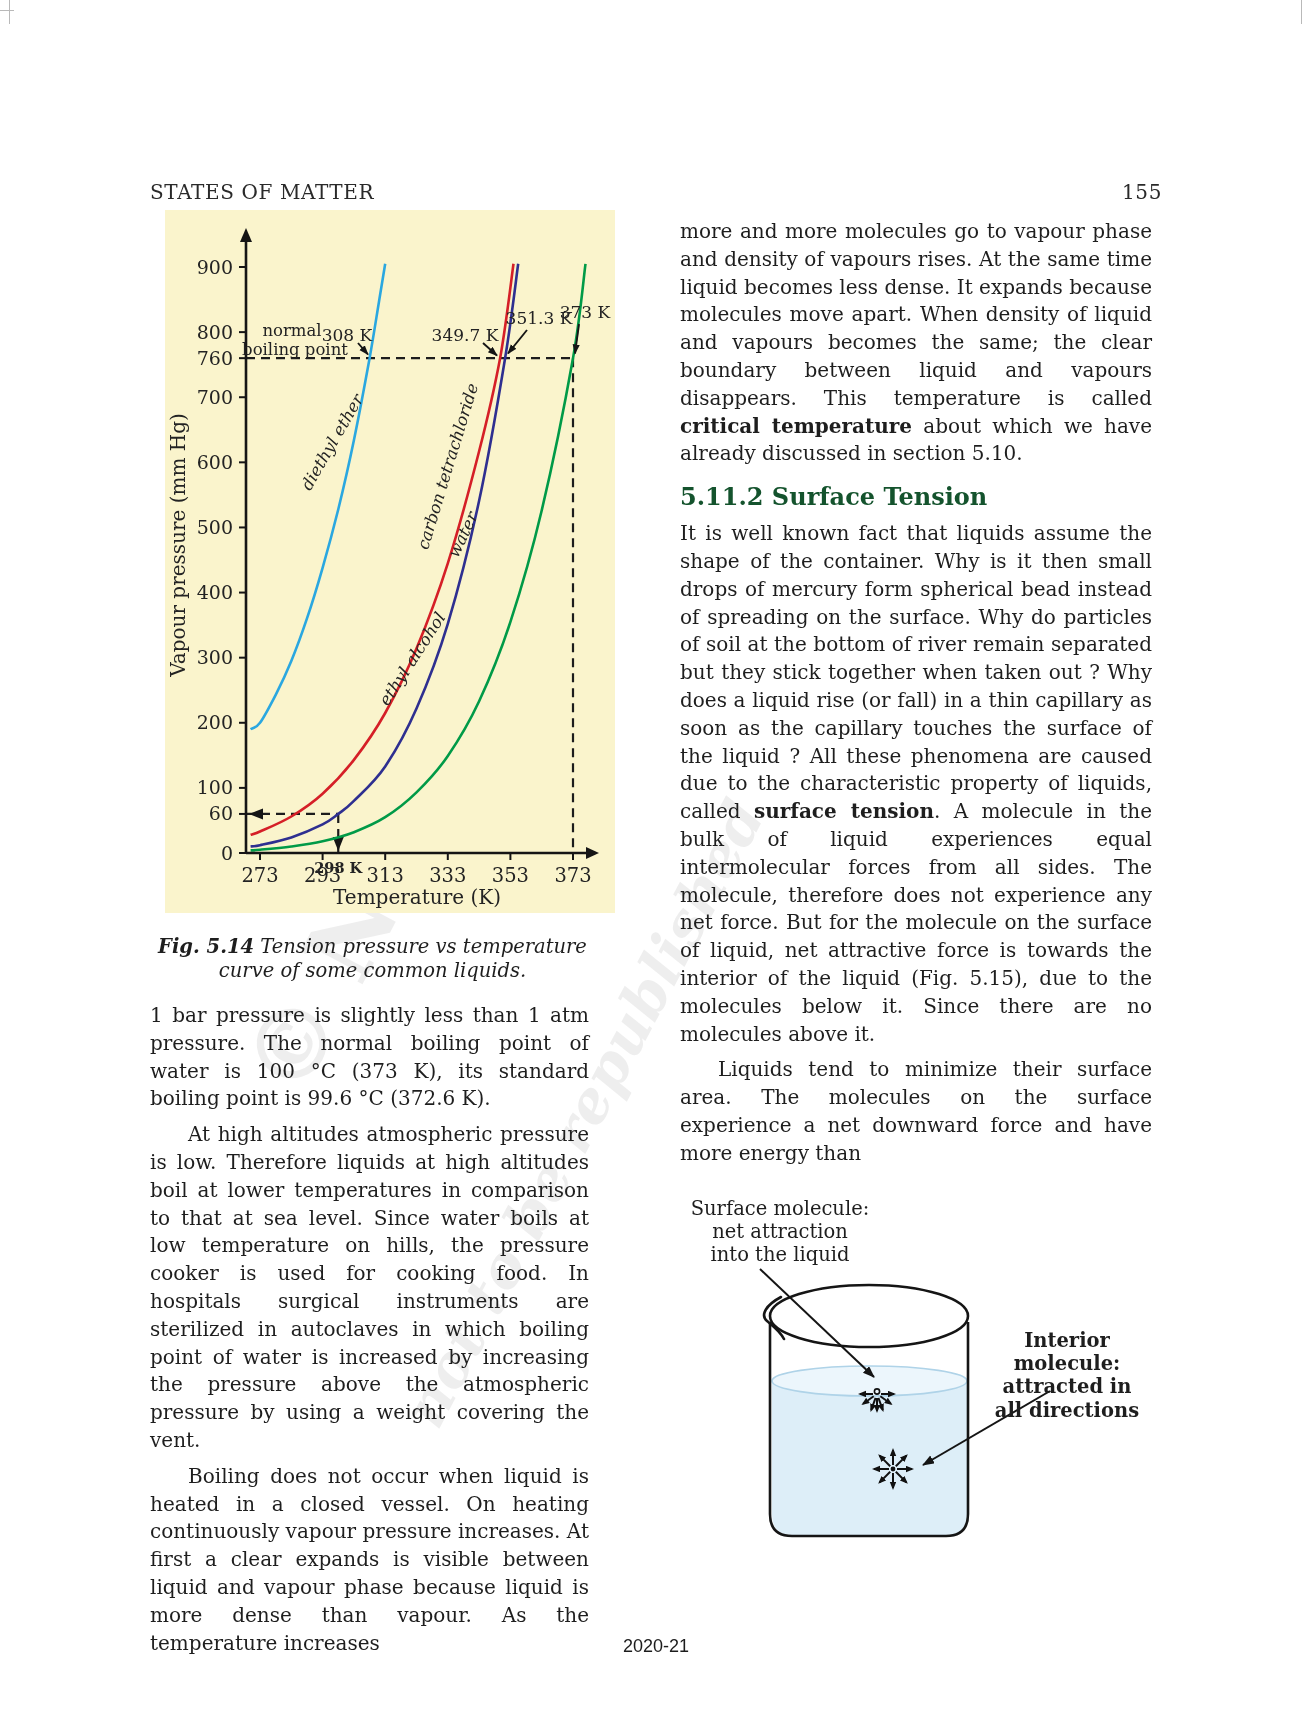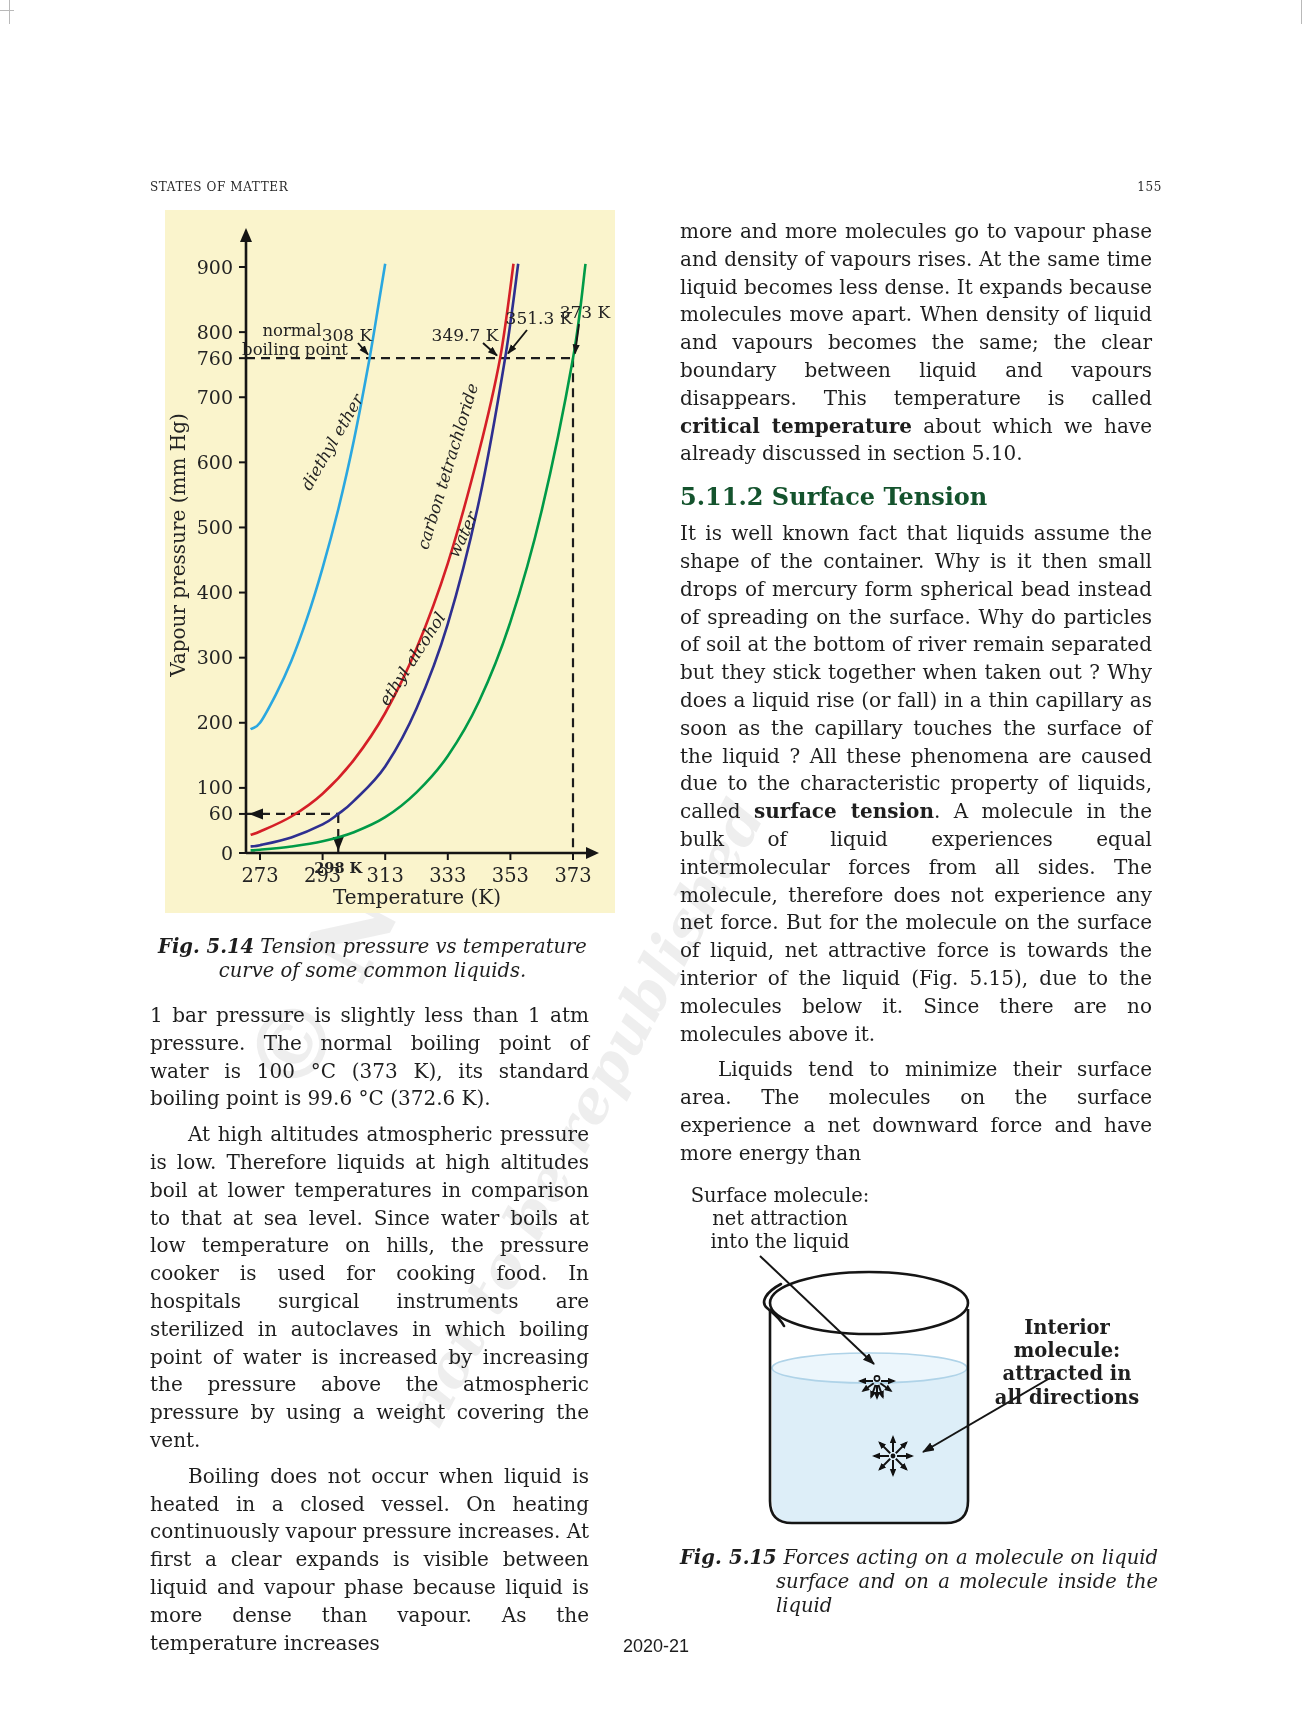--- a/index.html
+++ b/index.html
@@ -3,37 +3,37 @@
 <meta charset="utf-8">
 <style>
   html,body{margin:0;padding:0;background:#ffffff;}
   .page{position:relative;width:1312px;height:1709px;background:#ffffff;overflow:hidden;
         font-family:"DejaVu Serif",serif;color:#1e1e1e;}
   .printmark{position:absolute;background:#b9b9b9;}
   .pm1{left:9px;top:0;width:1px;height:24px;}
   .pm2{left:1301px;top:0;width:1px;height:24px;}
   .pm3{left:0;top:10px;width:14px;height:1px;}
   .header{position:absolute;left:150px;top:180px;width:1012px;display:flex;
-          justify-content:space-between;font-size:12px;letter-spacing:0.6px;color:#2a2a2a;}
+          justify-content:space-between;font-size:20px;letter-spacing:0.6px;color:#2a2a2a;}
   .watermark{position:absolute;color:rgba(90,90,90,0.10);font-weight:bold;pointer-events:none;
              transform:rotate(-62deg);transform-origin:left bottom;white-space:nowrap;}
   .wm1{left:320px;top:1000px;font-size:96px;}
   .wm2{left:450px;top:1370px;font-size:58px;font-style:italic;}
   .chart-panel{position:absolute;left:165px;top:210px;width:450px;height:703px;background:#faf4cc;}
   #chart-svg text{font-family:"DejaVu Serif",serif;fill:#232323;}
   .caption{font-size:19.5px;font-style:italic;line-height:24px;color:#1e1e1e;}
   .caption .cap-label{font-weight:bold;}
   .caption514{position:absolute;left:150px;top:935px;width:445px;text-align:center;}
   .caption515{margin-top:10px;padding-left:96px;text-indent:-96px;text-align:justify;}
   .col p{margin:0 6px 8px 0;font-size:20px;line-height:27.8px;text-align:justify;text-indent:38px;}
   .col p.noindent{text-indent:0;}
   .left-col{position:absolute;left:150px;top:1002px;width:445px;}
   .right-col{position:absolute;left:680px;top:218px;width:478px;}
   .right-col h3{margin:14px 0 9px 0;font-size:24px;color:#14532d;font-weight:bold;}
-  .fig515{position:relative;width:478px;height:360px;margin-top:8px;}
+  .fig515{position:relative;width:478px;height:360px;margin-top:21px;}
   .fig515 svg{position:absolute;left:0;top:0;}
   .fig-label{position:absolute;font-size:19.5px;line-height:1.2;text-align:center;white-space:pre-line;}
   .surface-label{left:0px;top:8px;width:200px;}
   .interior-label{left:296px;top:140px;width:182px;font-weight:bold;}
   .footer{position:absolute;left:0;top:1636px;width:1312px;text-align:center;
           font-family:"Liberation Sans",sans-serif;font-size:18px;color:#1c1c1c;}
 </style>
 </head>
 <body>
 
@@ -194,21 +194,17 @@
         <line x1="370" y1="202" x2="243" y2="276" stroke="#151515" stroke-width="2" marker-end="url(#figAh)"></line>
       </svg>
       <div class="fig-label surface-label">Surface molecule:
 net attraction
 into the liquid</div>
       <div class="fig-label interior-label">Interior molecule:
 attracted in
 all directions</div>
     </div>
 
-    <div class="caption caption515">
-      <span class="cap-label">Fig. 5.15</span>
-      <span class="cap-text">Forces acting on a molecule on liquid surface and on a molecule inside the liquid</span>
-    </div>
   </div>
 
   <div class="footer">2020-21</div>
 
 </div>
 
 </body></html>

